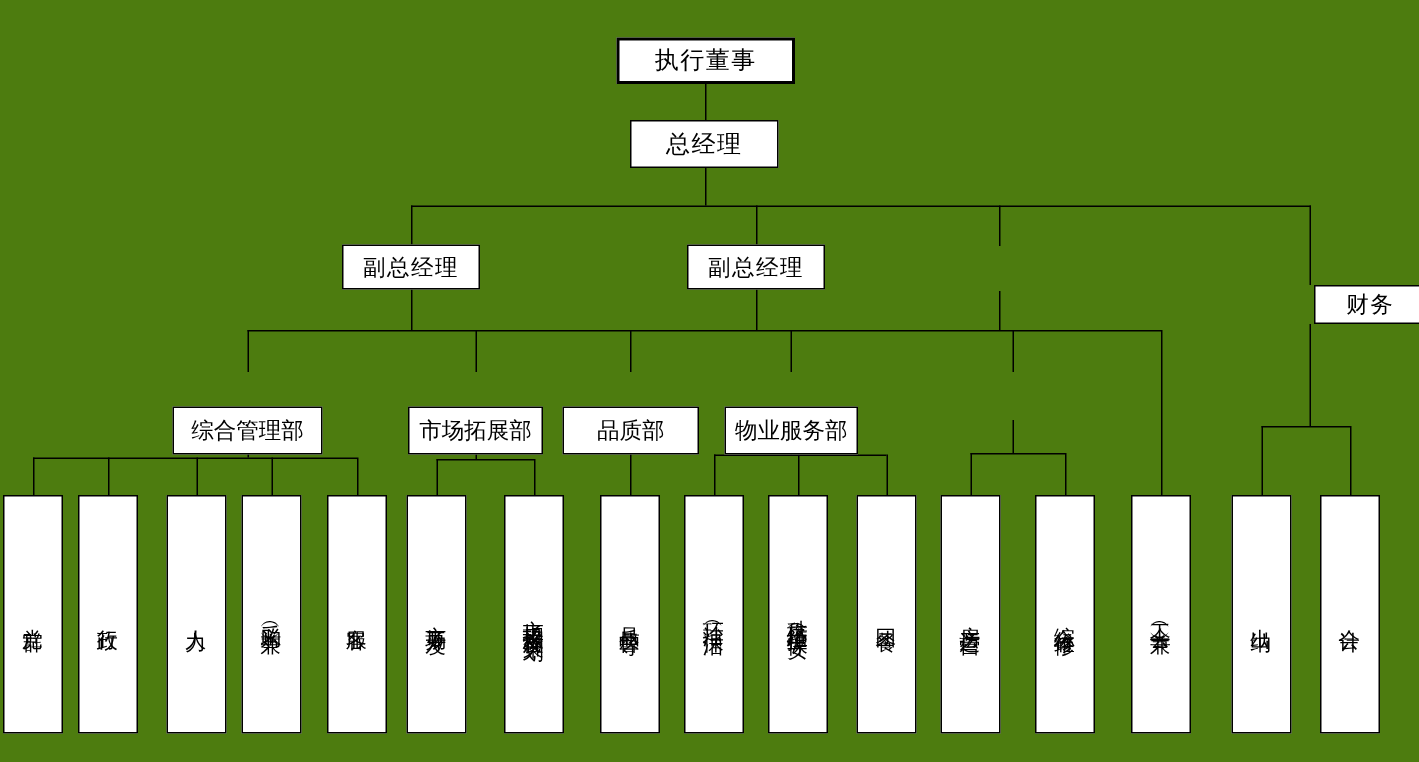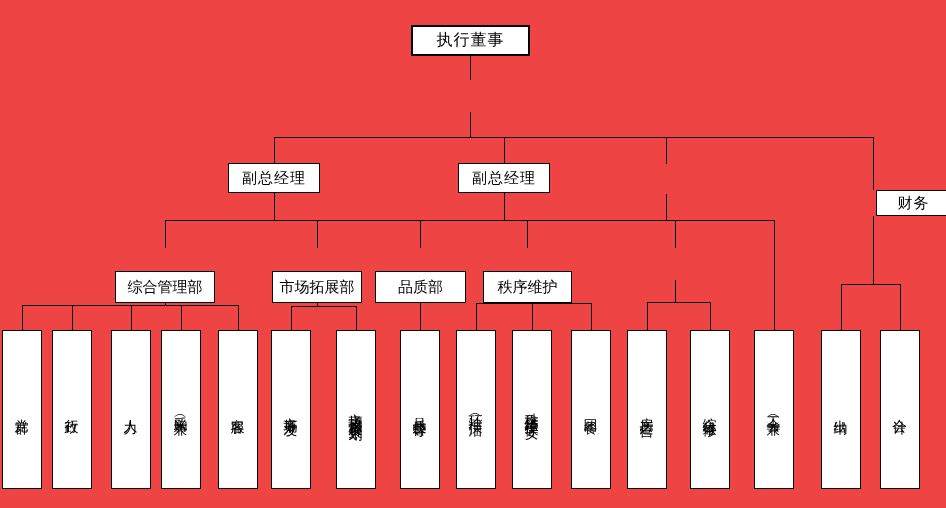--- a/index.html
+++ b/index.html
@@ -1,20 +1,20 @@
 <!DOCTYPE html>
 <html><head>
 <meta charset="utf-8">
 <style>
   html, body { margin: 0; padding: 0; background: #ffffff; }
   #canvas {
     position: relative;
     width: 946px;
     height: 508px;
-    background: #ef4444;
+    background: #4d7c0f;
     font-family: "Liberation Sans", "DejaVu Sans", sans-serif;
     color: #000000;
     overflow: hidden;
   }
   .box {
     position: absolute;
     box-sizing: border-box;
     border: 1px solid #000000;
     background: #ffffff;
     display: flex;
@@ -49,29 +49,30 @@
   .vl { position: absolute; width: 1px; background: #000000; z-index: 1; }
   .hl { position: absolute; height: 1px; background: #000000; z-index: 1; }
 </style>
 </head>
 <body>
 
 <div id="canvas">
 
   <div class="box lv1" style="left:411px;top:25px;width:119px;height:31px;">执行董事</div>
 
+  <div class="box lv2" style="left:420px;top:80px;width:99px;height:32px;">总经理</div>
 
   <div class="box" style="left:228px;top:163px;width:92px;height:30px;">副总经理</div>
   <div class="box" style="left:458px;top:163px;width:92px;height:30px;">副总经理</div>
   <div class="box" style="left:876px;top:190px;width:75px;height:26px;">财务</div>
 
   <div class="box lv4" style="left:115px;top:248px;width:100px;height:32px;">综合管理部</div>
   <div class="box lv4" style="left:272px;top:248px;width:90px;height:32px;">市场拓展部</div>
   <div class="box lv4" style="left:375px;top:248px;width:91px;height:32px;">品质部</div>
-  <div class="box lv4" style="left:483px;top:248px;width:89px;height:32px;">秩序维护</div>
+  <div class="box lv4" style="left:483px;top:248px;width:89px;height:32px;">物业服务部</div>
 
   <div class="vbox" style="left:2px;top:330px;width:40px;height:159px;">
     <span>党群</span>
     </div>
   <div class="vbox" style="left:52px;top:330px;width:40px;height:159px;">
     <span>行政</span>
     </div>
   <div class="vbox" style="left:111px;top:330px;width:40px;height:159px;">
     <span>人力</span>
     </div>

